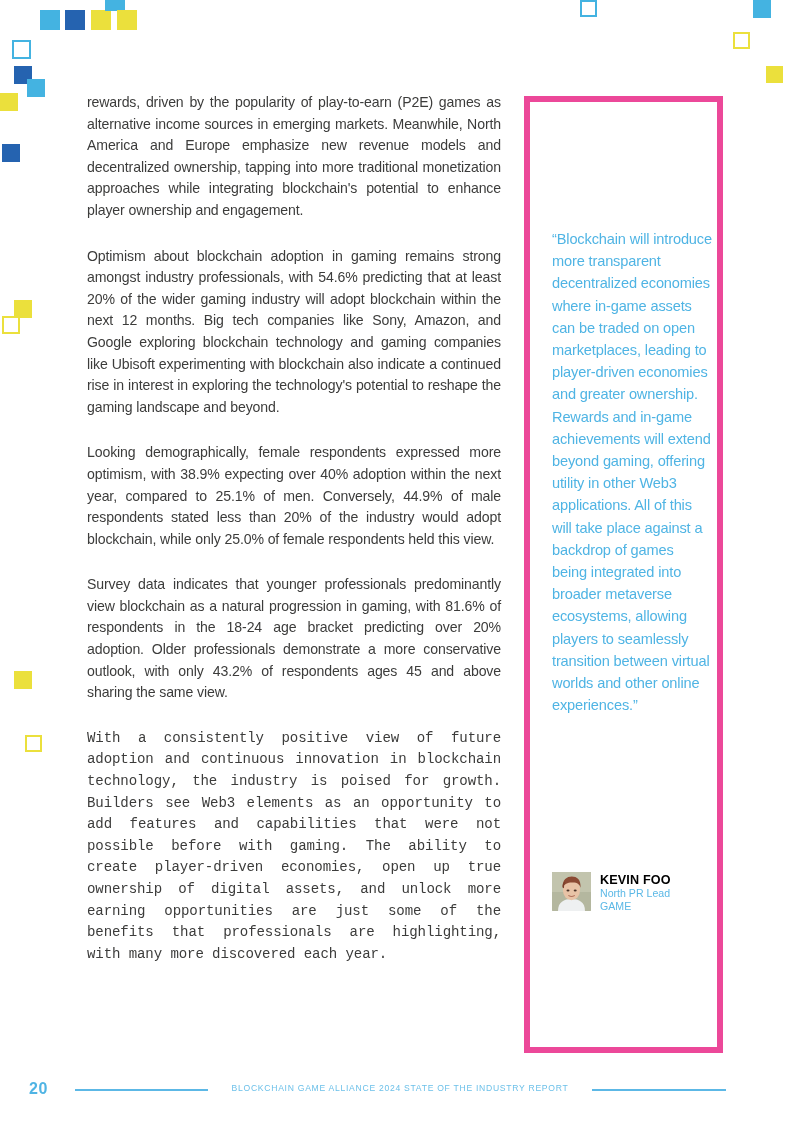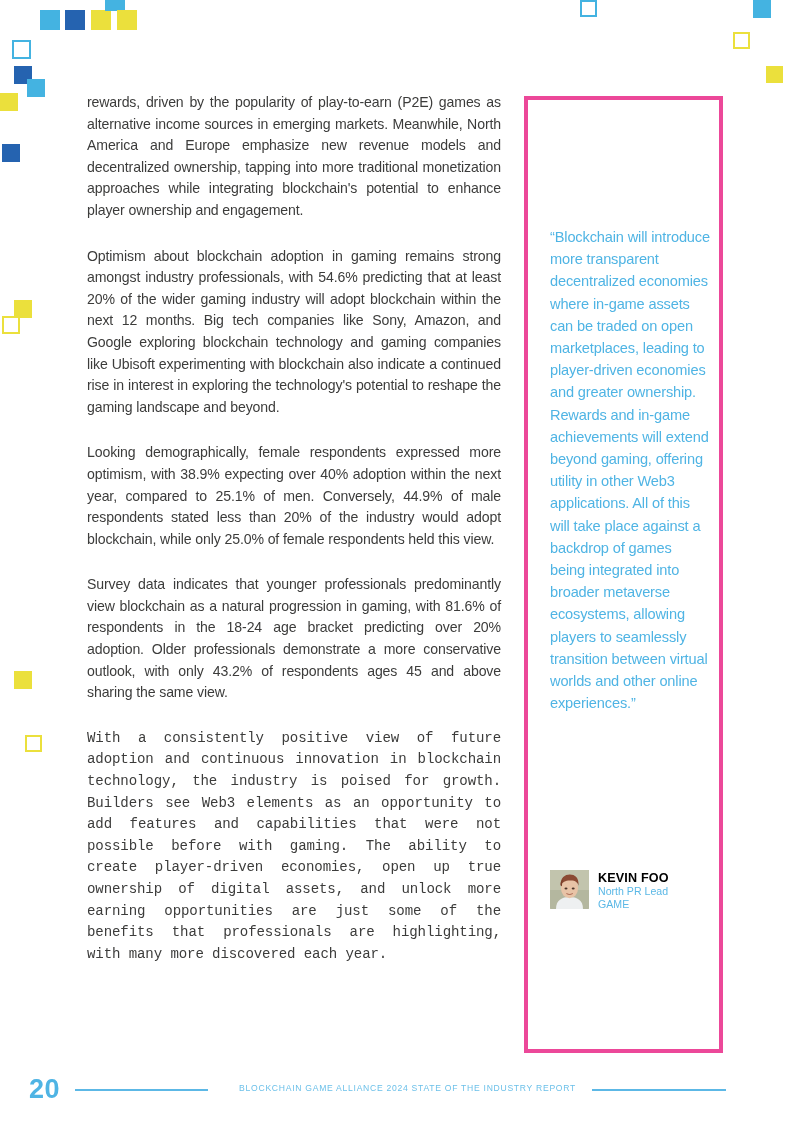--- a/index.html
+++ b/index.html
@@ -42,21 +42,21 @@
   .body-para:last-child { margin-bottom: 0; font-family: Liberation Mono, monospace; }
 
   
   #quote-box {
     position: absolute;
     left: 524px;
     top: 96px;
     width: 199px;
     height: 957px;
     box-sizing: border-box;
-    border: 4px solid #ec4899;
+    border: 6px solid #ec4899;
     background: #ffffff;
   }
   #quote-inner {
     position: absolute;
     left: 22px;
     top: 126px;
     width: 160px;
   }
   #quote-text {
     margin: 0;
@@ -105,40 +105,40 @@
     color: #5bb8e6;
     line-height: 13.4px;
     letter-spacing: 0px;
     white-space: nowrap;
   }
   #page-number {
     position: absolute;
     left: 29px;
     top: 1077px;
     font-family: "Liberation Sans", sans-serif;
-    font-size: 27px;
+    font-size: 16px;
     font-weight: bold;
     color: #4fb4e4;
     letter-spacing: 0.5px;
     line-height: 24px;
   }
   #footer-rule-left {
     position: absolute;
     left: 75px;
     top: 1089px;
     width: 133px;
     height: 2px;
     background: #5cb8e6;
   }
   #footer-title {
     position: absolute;
     left: 224px;
     top: 1083px;
     width: 352px;
-    text-align: right;
+    text-align: center;
     font-family: "Liberation Sans", sans-serif;
     font-size: 8.6px;
     color: #6cc0e9;
     letter-spacing: 0.72px;
     line-height: 11px;
     white-space: nowrap;
   }
   #footer-rule-right {
     position: absolute;
     left: 592px;

